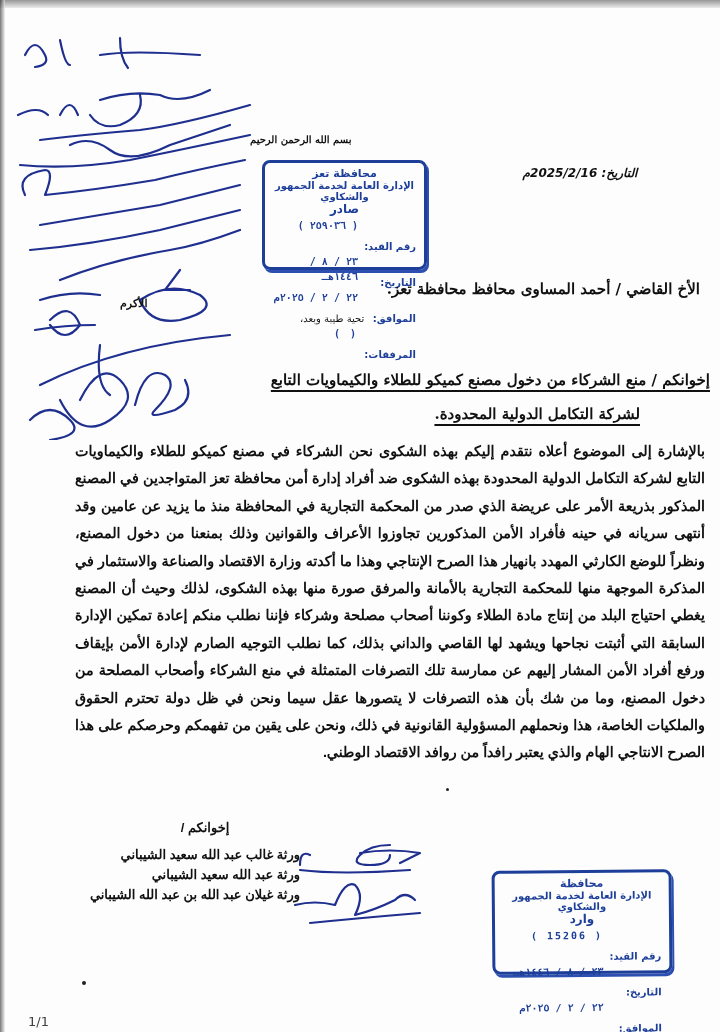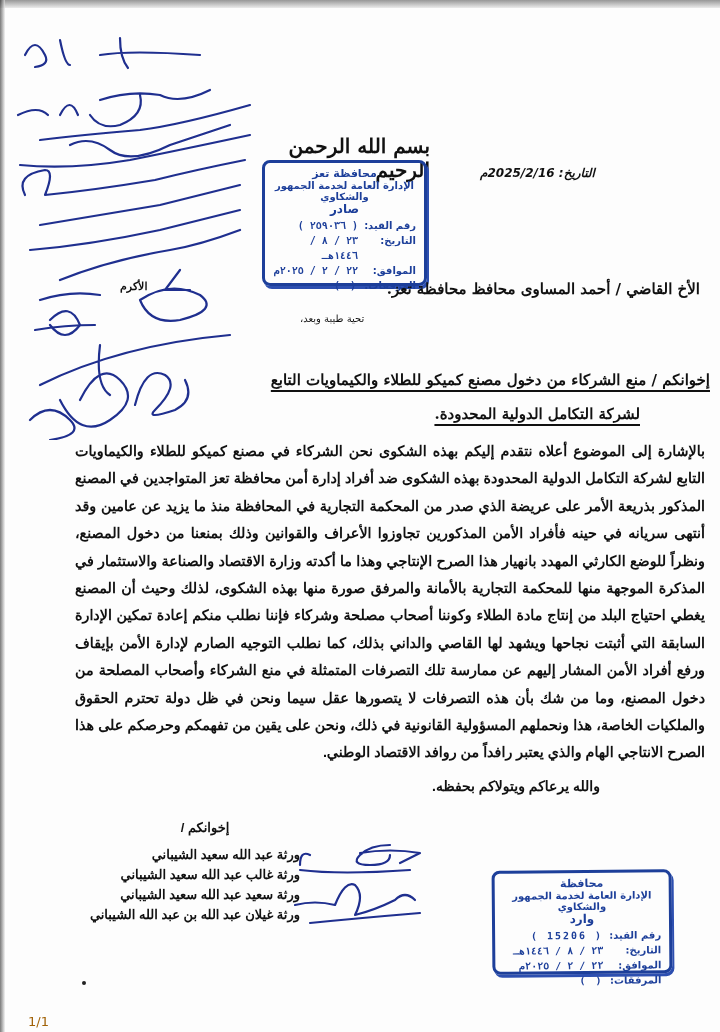--- a/index.html
+++ b/index.html
@@ -8,55 +8,55 @@
     background: #ffffff;
     font-family: "DejaVu Sans", sans-serif;
     color: #111;
   }
   .page { position: absolute; left: 0; top: 0; width: 720px; height: 1032px; background: #fdfdfd; }
   .top-edge { position: absolute; left: 0; top: 0; width: 720px; height: 8px; background: linear-gradient(#444, #ddd); opacity: .55; }
   .left-edge { position: absolute; left: 0; top: 0; width: 5px; height: 1032px; background: linear-gradient(90deg,#222,#eee); opacity: .6; }
   .rtl { direction: rtl; unicode-bidi: embed; }
   .abs { position: absolute; }
 
-  .basmala { left: 250px; top: 134px; width: 180px; text-align: right; font-family: "DejaVu Serif", serif; font-size: 20px; font-weight: bold; }
-  .date-line { left: 480px; top: 166px; width: 200px; text-align: left; font-size: 12px; font-style: italic; font-weight: bold; }
+  .basmala { left: 250px; top: 134px; width: 180px; text-align: left; font-family: "DejaVu Serif", serif; font-size: 10px; font-weight: bold; }
+  .date-line { left: 480px; top: 166px; width: 200px; text-align: center; font-size: 12px; font-style: italic; font-weight: bold; }
 
   .stamp {
     border: 3px solid #1d3f9a; border-radius: 8px; color: #1d3f9a;
     font-size: 10px; font-weight: bold; padding: 4px 8px; box-sizing: border-box;
     box-shadow: 2px 3px 0 #2d4fb0;
   }
   .stamp .st-title { text-align: center; font-size: 11px; }
   .stamp .st-sub { text-align: center; font-size: 10px; }
   .stamp .st-kind { text-align: center; font-size: 12px; margin-bottom: 2px; }
   .stamp .st-row { display: flex; gap: 6px; font-size: 10px; line-height: 15px; }
-  .stamp .st-row .lbl { min-width: 52px; }
+  .stamp .st-row .lbl { min-width: 52px; margin-top: 21px; }
   .stamp .st-row .val { font-family: "DejaVu Sans Mono", monospace; letter-spacing: 2px; }
-  .stamp1 { left: 262px; top: 160px; width: 165px; height: 126px; }
+  .stamp1 { left: 262px; top: 160px; width: 165px; height: 110px; }
   .stamp2 { left: 492px; top: 870px; width: 180px; height: 104px; transform: rotate(-0.5deg); }
 
   .addressee { left: 300px; top: 280px; width: 400px; font-family: "DejaVu Serif", serif; font-weight: bold; font-size: 15px; }
   .greeting { left: 300px; top: 313px; width: 110px; text-align: left; font-family: "DejaVu Serif", serif; font-size: 10px; }
 
   .subject { left: 140px; top: 363px; width: 570px; text-align: right; font-family: "DejaVu Serif", serif; font-weight: bold; font-size: 15px; line-height: 34px; }
   .subject span { text-decoration: underline; text-decoration-thickness: 2px; text-underline-offset: 5px; }
 
   .body-text {
     left: 75px; top: 438px; width: 630px; text-align: justify; text-align-last: right;
     font-family: "Liberation Sans", sans-serif; font-weight: bold; font-size: 14.3px; line-height: 27.4px;
   }
   .closing { left: 300px; top: 778px; width: 300px; text-align: right; font-family: "Liberation Sans", sans-serif; font-weight: bold; font-size: 14px; }
   .yours { left: 150px; top: 820px; width: 110px; text-align: center; font-family: "Liberation Sans", sans-serif; font-weight: bold; font-size: 13px; }
   .signers { left: 60px; top: 845px; width: 240px; text-align: right; font-family: "Liberation Sans", sans-serif; font-weight: bold; font-size: 13px; line-height: 20px; }
-  .page-num { left: 28px; top: 1014px; font-size: 13px; color: #a16207; font-family: "DejaVu Sans", sans-serif; }
+  .page-num { left: 28px; top: 1014px; font-size: 13px; color: #404040; font-family: "DejaVu Sans", sans-serif; }
   .dot { width: 4px; height: 4px; border-radius: 50%; background: #222; }
 
   .ink { fill: none; stroke: #1f2f8f; stroke-width: 2.2; stroke-linecap: round; stroke-linejoin: round; }
-  .ink-text { position: absolute; color: #1f2f8f; font-family: Liberation Sans, sans-serif; font-style: italic; direction: rtl; }
+  .ink-text { position: absolute; color: #1f2f8f; font-family: Liberation Sans, sans-serif; font-style: italic; direction: rtl; margin-top: 17px; }
 </style>
 </head>
 <body>
 
 <div class="page">
   <div class="top-edge"></div>
   <div class="left-edge"></div>
 
   <svg class="abs" style="left:0;top:0" width="260" height="440">
     <path class="ink" d="M25 55 q10 -20 20 0 q5 10 -10 12 M60 40 q5 25 10 25 M120 38 q0 20 8 30 M100 55 q30 -5 100 0"></path>
@@ -107,27 +107,25 @@
     <div><span>إخوانكم / منع الشركاء من دخول مصنع كميكو للطلاء والكيماويات التابع</span></div>
     <div style="padding-right:70px;text-align:right;"><span>لشركة التكامل الدولية المحدودة.</span></div>
   </div>
 
   <svg class="abs" style="left:130px;top:360px" width="60" height="60">
     <path class="ink" d="M5 45 q10 -40 30 -30 q15 10 -10 35 q-10 10 20 0 q20 -10 10 -30"></path>
   </svg>
 
   <div class="abs body-text rtl">بالإشارة إلى الموضوع أعلاه نتقدم إليكم بهذه الشكوى نحن الشركاء في مصنع كميكو للطلاء والكيماويات التابع لشركة التكامل الدولية المحدودة بهذه الشكوى ضد أفراد إدارة أمن محافظة تعز المتواجدين في المصنع المذكور بذريعة الأمر على عريضة الذي صدر من المحكمة التجارية في المحافظة منذ ما يزيد عن عامين وقد أنتهى سريانه في حينه فأفراد الأمن المذكورين تجاوزوا الأعراف والقوانين وذلك بمنعنا من دخول المصنع، ونظراً للوضع الكارثي المهدد بانهيار هذا الصرح الإنتاجي وهذا ما أكدته وزارة الاقتصاد والصناعة والاستثمار في المذكرة الموجهة منها للمحكمة التجارية بالأمانة والمرفق صورة منها بهذه الشكوى، لذلك وحيث أن المصنع يغطي احتياج البلد من إنتاج مادة الطلاء وكوننا أصحاب مصلحة وشركاء فإننا نطلب منكم إعادة تمكين الإدارة السابقة التي أثبتت نجاحها ويشهد لها القاصي والداني بذلك، كما نطلب التوجيه الصارم لإدارة الأمن بإيقاف ورفع أفراد الأمن المشار إليهم عن ممارسة تلك التصرفات المتمثلة في منع الشركاء وأصحاب المصلحة من دخول المصنع، وما من شك بأن هذه التصرفات لا يتصورها عقل سيما ونحن في ظل دولة تحترم الحقوق والملكيات الخاصة، هذا ونحملهم المسؤولية القانونية في ذلك، ونحن على يقين من تفهمكم وحرصكم على هذا الصرح الانتاجي الهام والذي يعتبر رافداً من روافد الاقتصاد الوطني.</div>
 
-  <div class="abs closing rtl">والله يرعاكم ويتولاكم بحفظه.</div>
   <div class="abs yours rtl">إخوانكم /</div>
 
   <div class="abs signers rtl">
+    <div>ورثة غالب عبد الله سعيد الشيباني</div>
     <div>ورثة عبد الله سعيد الشيباني</div>
-    <div>ورثة غالب عبد الله سعيد الشيباني</div>
-    <div>ورثة سعيد عبد الله سعيد الشيباني</div>
     <div>ورثة غيلان عبد الله بن عبد الله الشيباني</div>
   </div>
 
   <svg class="abs" style="left:290px;top:835px" width="140" height="90">
     <path class="ink" d="M100 10 q-20 0 -30 10 q-10 10 10 10 q20 0 20 -10 M20 20 q-10 -5 -10 10 M70 18 q30 -5 60 0 q-10 5 -20 10 M10 35 q40 5 110 0"></path>
     <path class="ink" d="M5 70 q20 -5 40 0 q10 -25 20 -20 q10 10 0 30 q20 -5 40 -15 q10 -10 20 0 M20 88 q50 -5 110 -10"></path>
   </svg>
 
   <div class="abs stamp stamp2 rtl">
     <div class="st-title">محافظة</div>

